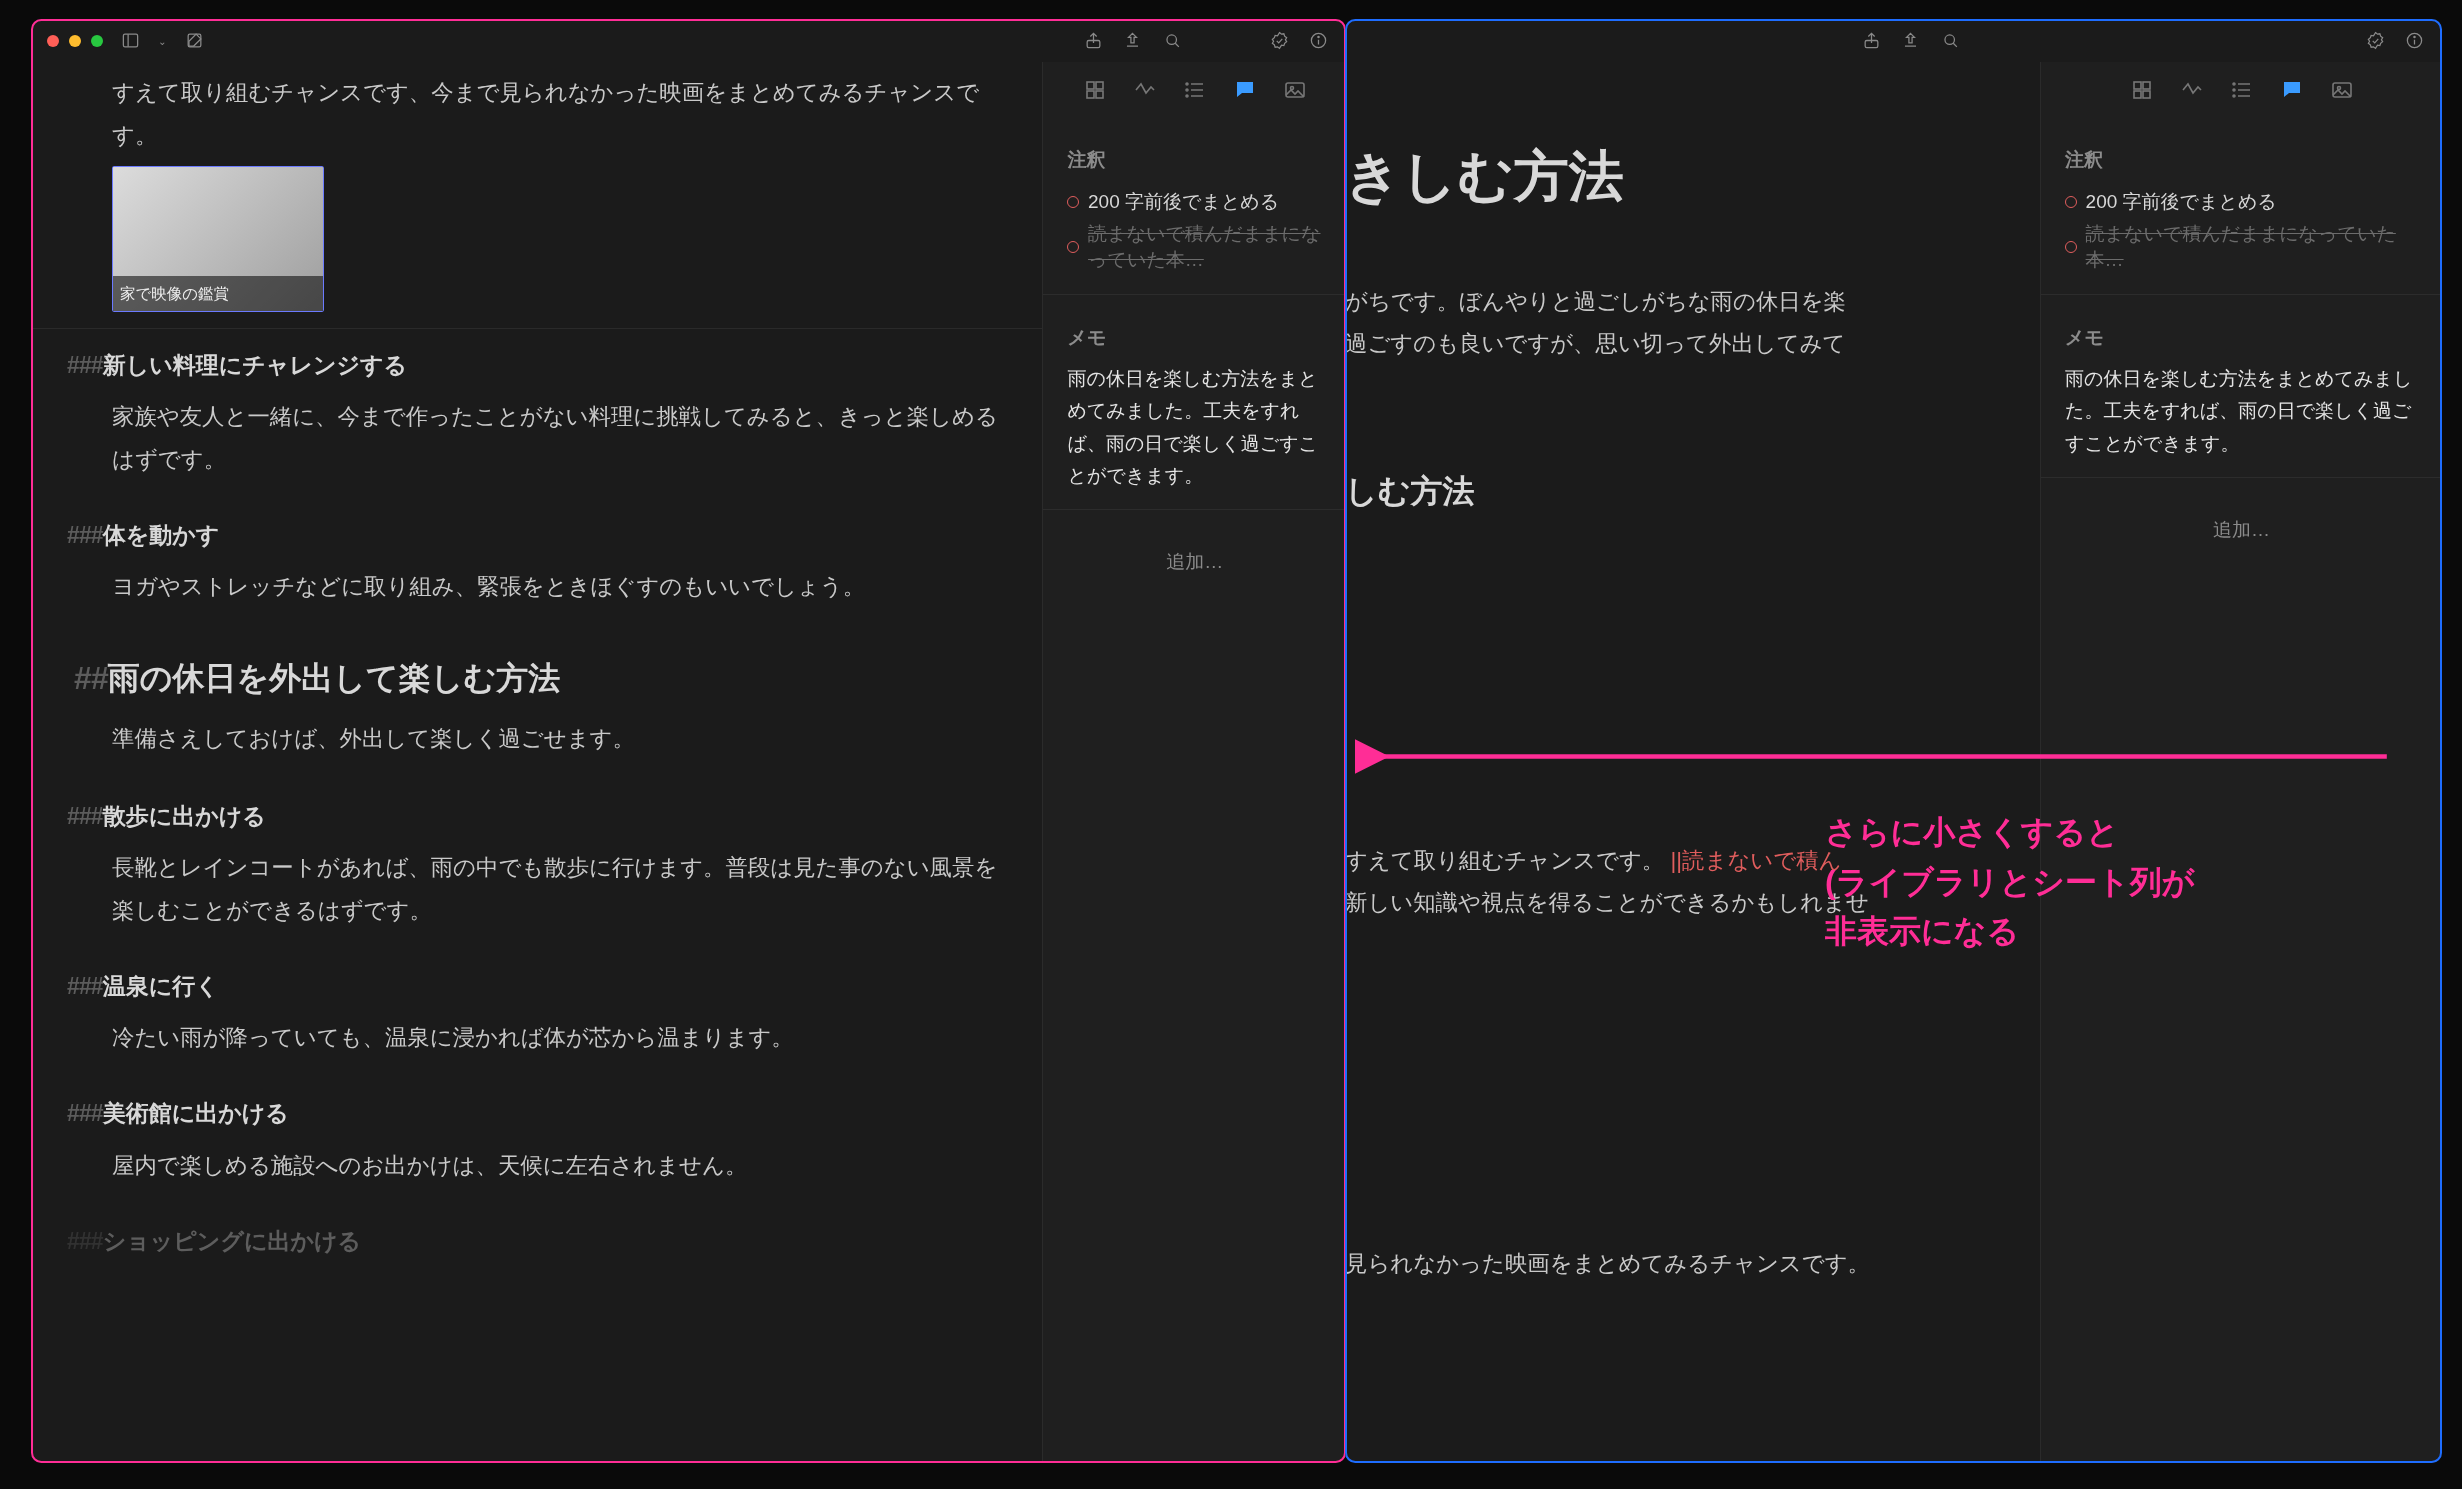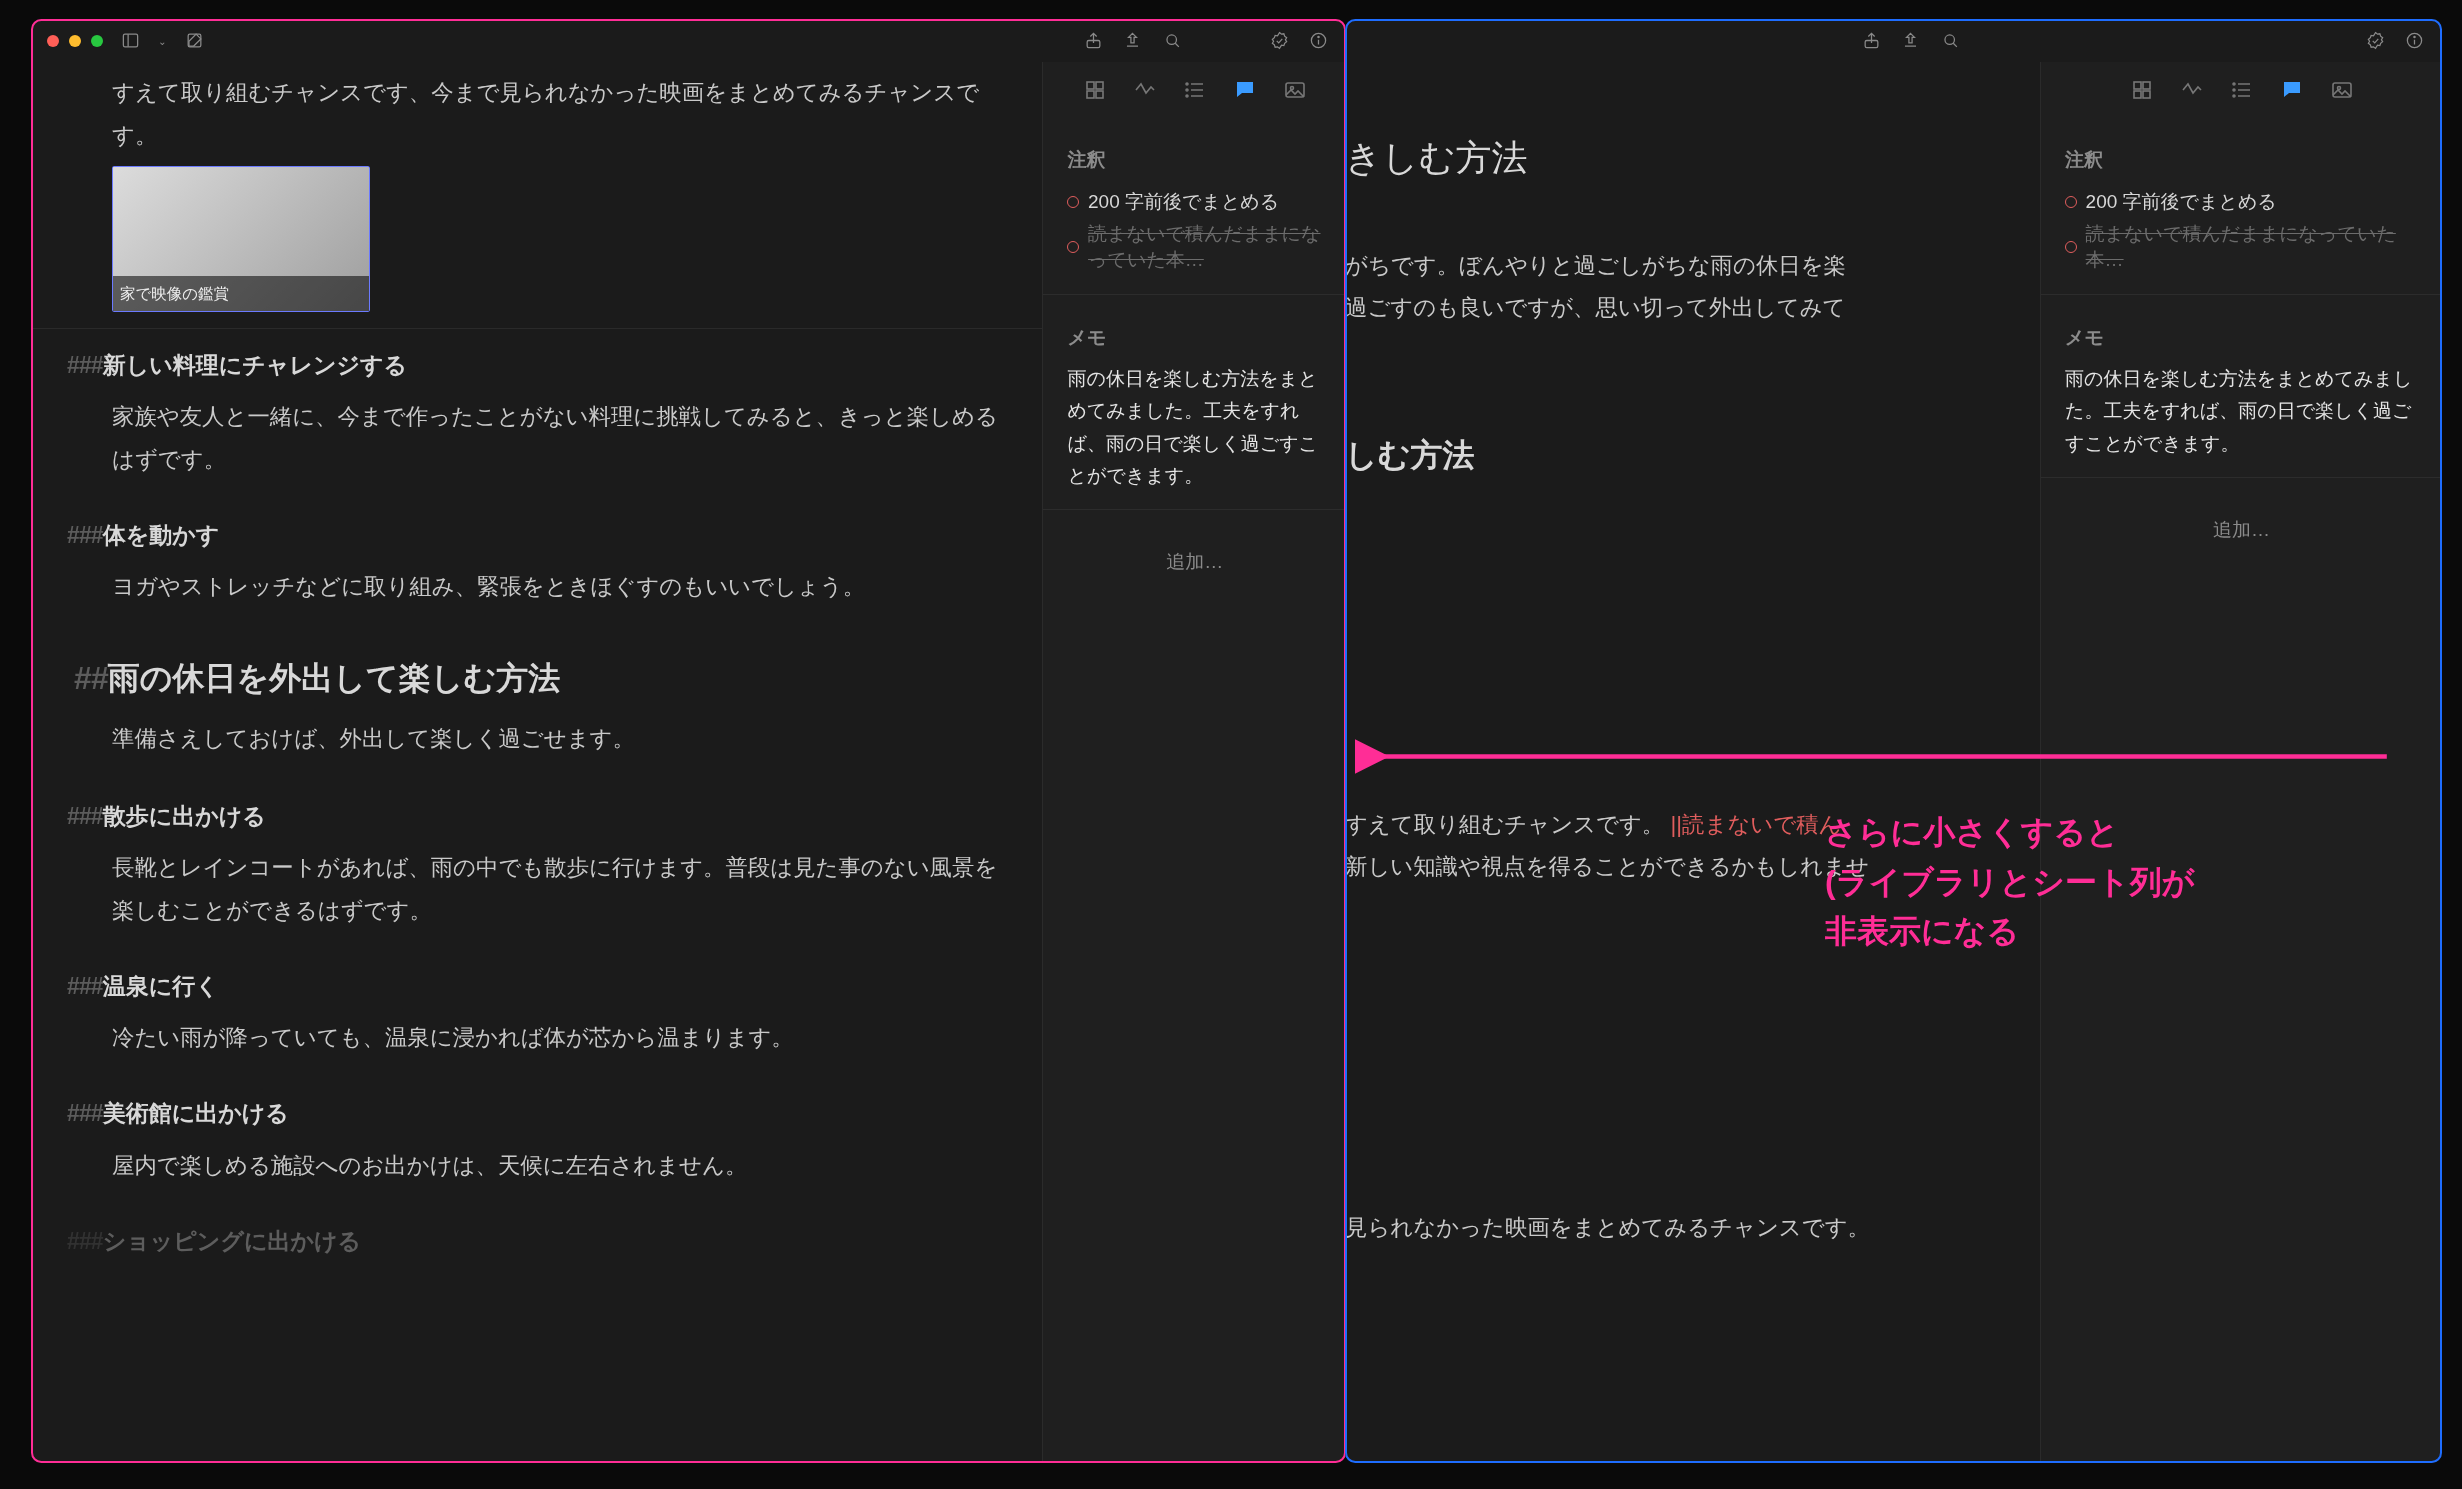--- a/index.html
+++ b/index.html
@@ -30,26 +30,26 @@
   .side { width: 402px; border-left: 0.9px solid #2b2b2b; background: #1f1f1f; display: flex; flex-direction: column; gap: 20px; }
 
   .right .editor { flex: 1 1 auto; overflow: hidden; padding: 10.3px 26px 0 0px; font-size: 22.4px; line-height: 1.9; }
   .right .side { width: 402px; }
 
   
   .blk { margin-bottom: 8.6px; padding-left: 52px; }
   .mk { color: #5c5c5c; font-weight: 700; letter-spacing: -0.9px; }
   .h2 { font-size: 32px; font-weight: 700; }
   .h3 { font-size: 23px; font-weight: 700; }
-  .h1b { font-size: 36px; font-weight: 400; } 
+  .h1b { font-size: 55px; font-weight: 700; } 
   .para { font-size: 22.4px; color: #c9c9c9; }
   .inline-red { color: #e05d5d; }
   .hr-thin { border: 0; border-top: 0.9px solid #2a2a2a; margin: 15.5px 0 15.5px -29px; width: calc(100% + 64px); }
 
-  .thumb { width: 258px; height: 146px; background: linear-gradient(135deg,#dcdcdc,#9e9e9e); border: 1.7px solid #6b7aff; border-radius: 1.7px; margin-left: 52px; display:flex; align-items:flex-end; }
+  .thumb { width: 212px; height: 146px; background: linear-gradient(135deg,#dcdcdc,#9e9e9e); border: 1.7px solid #6b7aff; border-radius: 1.7px; margin-left: 52px; display:flex; align-items:flex-end; }
   .thumb .cap { background: rgba(0,0,0,.55); color:#eee; font-size:15.5px; padding:2.6px 6.9px; width:100%; }
 
   
   .side-tabs { display:flex; justify-content:center; gap:26px; padding:15.5px 0; }
   .stab { width:24px; height:24px; color:#777; display:flex; align-items:center; justify-content:center; cursor:pointer; }
   .stab.active { color:#3a9bff; }
   .side-section { padding: 10.3px 24px 17px; border-bottom: 0.9px solid #2c2c2c; }
   .side-h { color:#8c8c8c; font-size:19px; font-weight:600; margin-bottom:12px; }
   .annot { font-size:19px; padding:3.4px 0; display:flex; align-items:center; gap:8.6px; }
   .annot .ring { width:12px; height:12px; border:1.7px solid #e05d5d; border-radius:50%; flex-shrink:0; }

